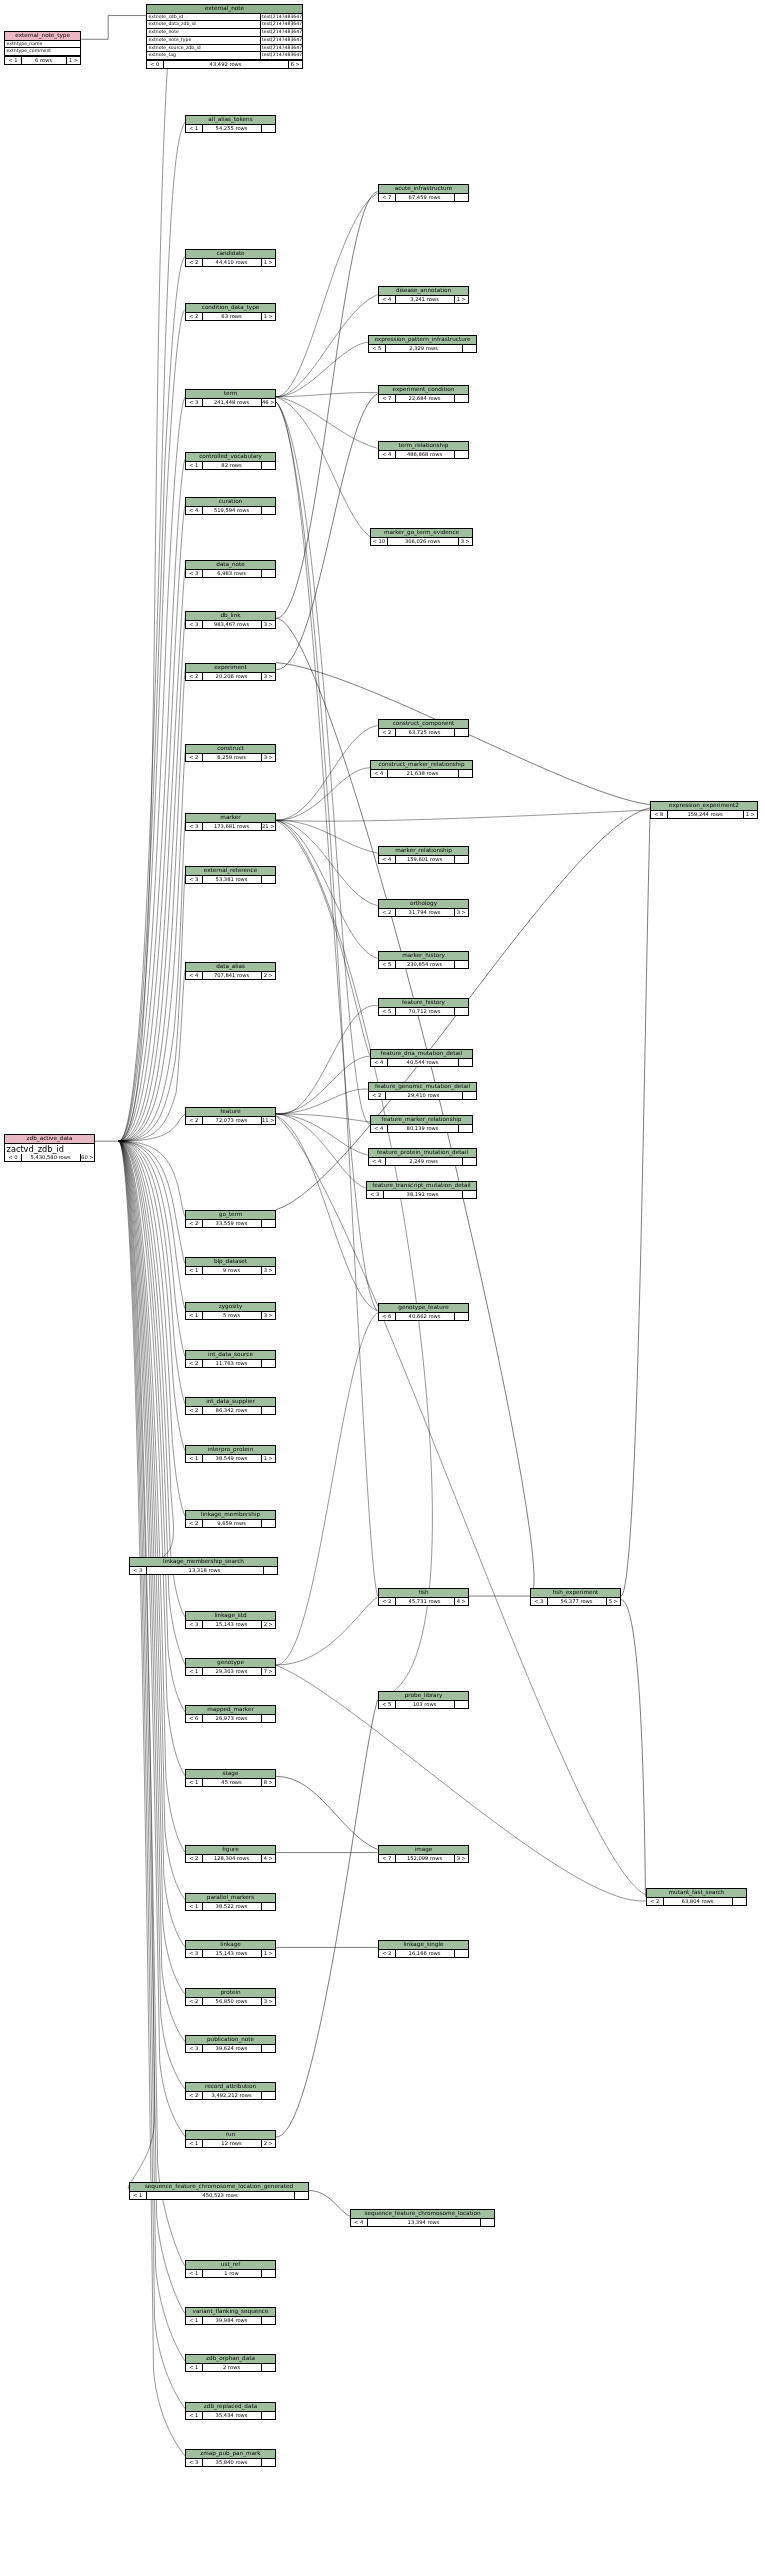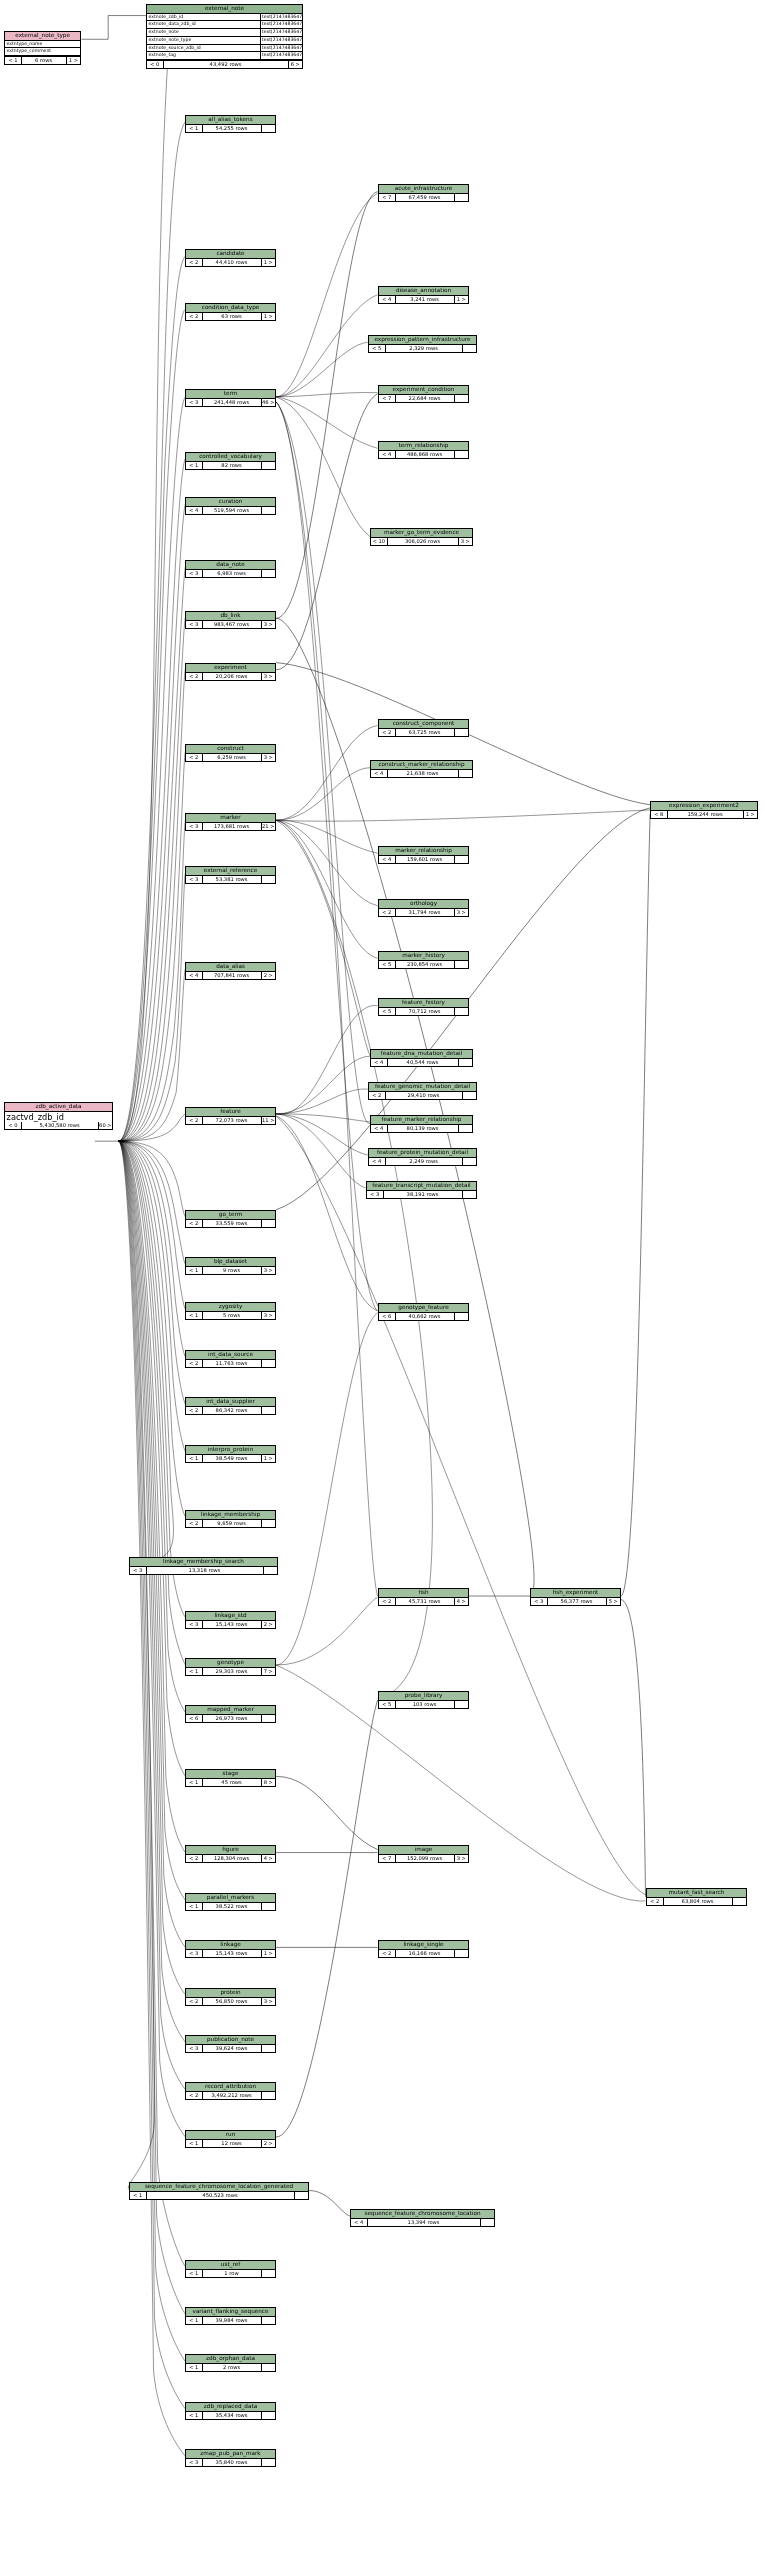--- a/index.html
+++ b/index.html
@@ -706,21 +706,21 @@
         </div>
       </div>
       <div class="node" style="left: 185px; top: 2449px; width: 91px;">
         <div class="title">zmap_pub_pan_mark</div>
         <div class="row">
           <div class="c1">&lt; 3</div>
           <div class="c2">35,840 rows</div>
           <div class="c3"></div>
         </div>
       </div>
-      <div class="node pink" style="left: 4.1px; top: 1102px; width: 109px;">
+      <div class="node pink" style="left: 4.1px; top: 1134px; width: 91px;">
         <div class="title">zdb_active_data</div>
         <div class="drow">
           <div class="dl">zactvd_zdb_id</div>
         </div>
         <div class="row">
           <div class="c1">&lt; 0</div>
           <div class="c2">5,430,580 rows</div>
           <div class="c3">60 &gt;</div>
         </div>
       </div>

